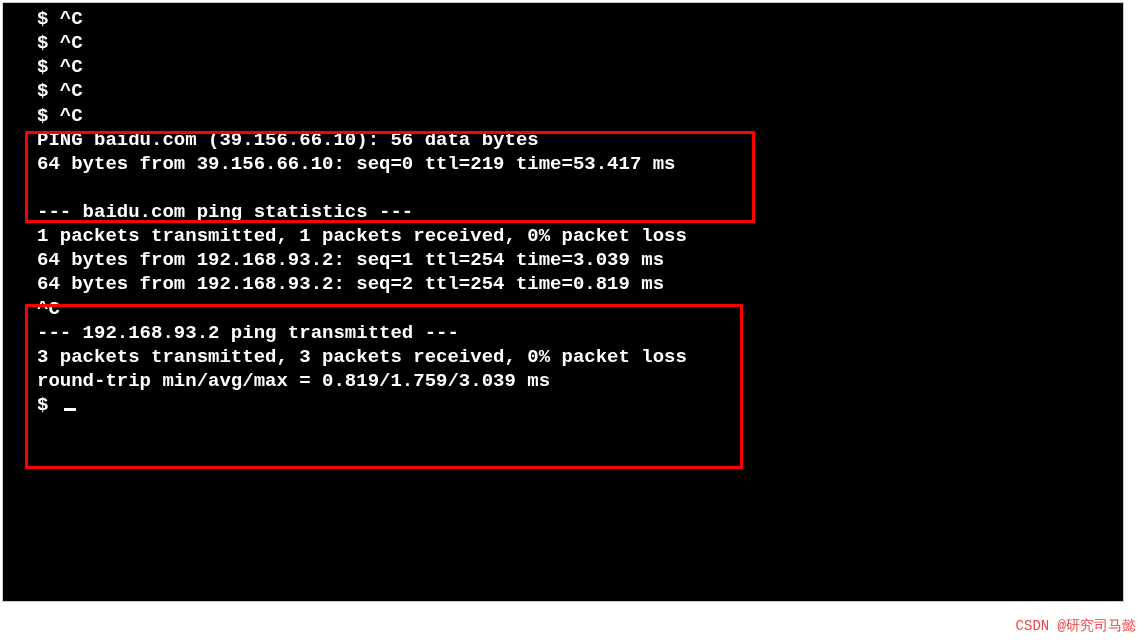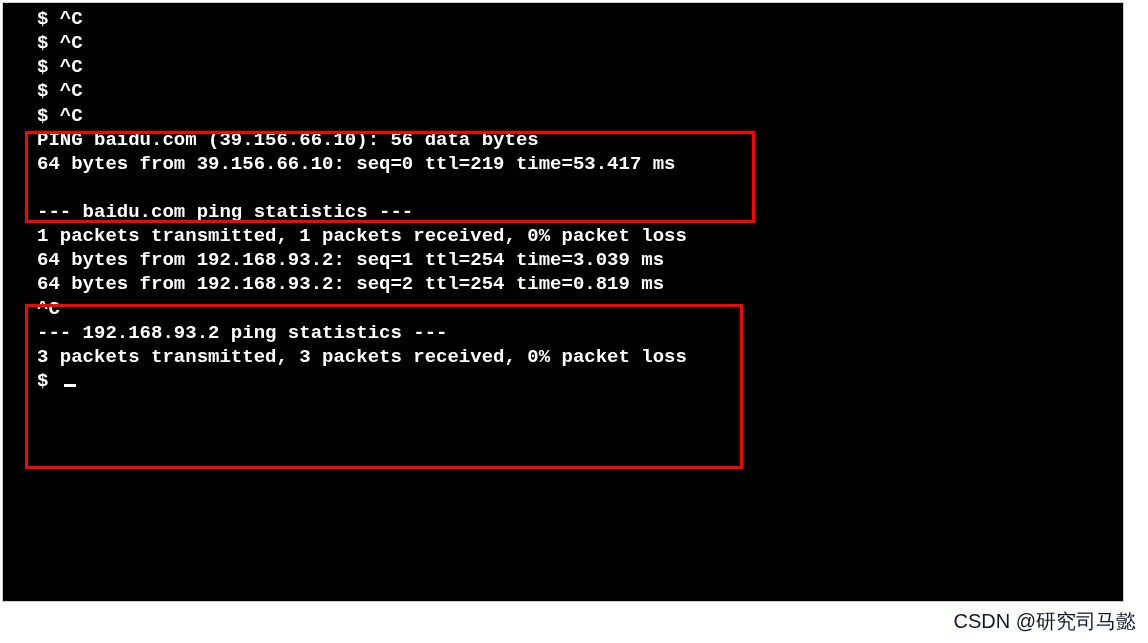--- a/index.html
+++ b/index.html
@@ -49,24 +49,24 @@
       left: 22px;
       top: 301px;
       width: 718px;
       height: 165px;
       pointer-events: none;
     }
     .watermark {
       position: absolute;
       bottom: 8px;
       right: 12px;
-      font-family: Liberation Sans, sans-serif;
-      font-size: 20px;
+      font-family: Liberation Mono, monospace;
+      font-size: 14px;
       font-weight: normal;
-      color: #0f172a;
+      color: #ef4444;
     }
     .cursor {
       display: inline-block;
       width: 12px;
       height: 3px;
       background: #ffffff;
       vertical-align: baseline;
       margin-bottom: -1px;
       margin-left: 4px;
     }
@@ -81,21 +81,22 @@
   <span class="line">$ ^C</span>
   <span class="line">$ ^C</span>
   <span class="line">PING baidu.com (39.156.66.10): 56 data bytes</span>
   <span class="line">64 bytes from 39.156.66.10: seq=0 ttl=219 time=53.417 ms</span>
   <span class="line"></span>
   <span class="line">--- baidu.com ping statistics ---</span>
   <span class="line">1 packets transmitted, 1 packets received, 0% packet loss</span>
   <span class="line">64 bytes from 192.168.93.2: seq=1 ttl=254 time=3.039 ms</span>
   <span class="line">64 bytes from 192.168.93.2: seq=2 ttl=254 time=0.819 ms</span>
   <span class="line">^C</span>
-  <span class="line">--- 192.168.93.2 ping statistics ---</span>
+  <span class="line">--- 192.168.93.2 ping transmitted ---</span>
   <span class="line">3 packets transmitted, 3 packets received, 0% packet loss</span>
+  <span class="line">round-trip min/avg/max = 0.819/1.759/3.039 ms</span>
   <span class="line"><span>$ </span><span class="cursor"></span></span>
 
   <div class="highlight-box-1"></div>
   <div class="highlight-box-2"></div>
 </div>
 
 <div class="watermark">CSDN @研究司马懿</div>
 
 </body></html>

